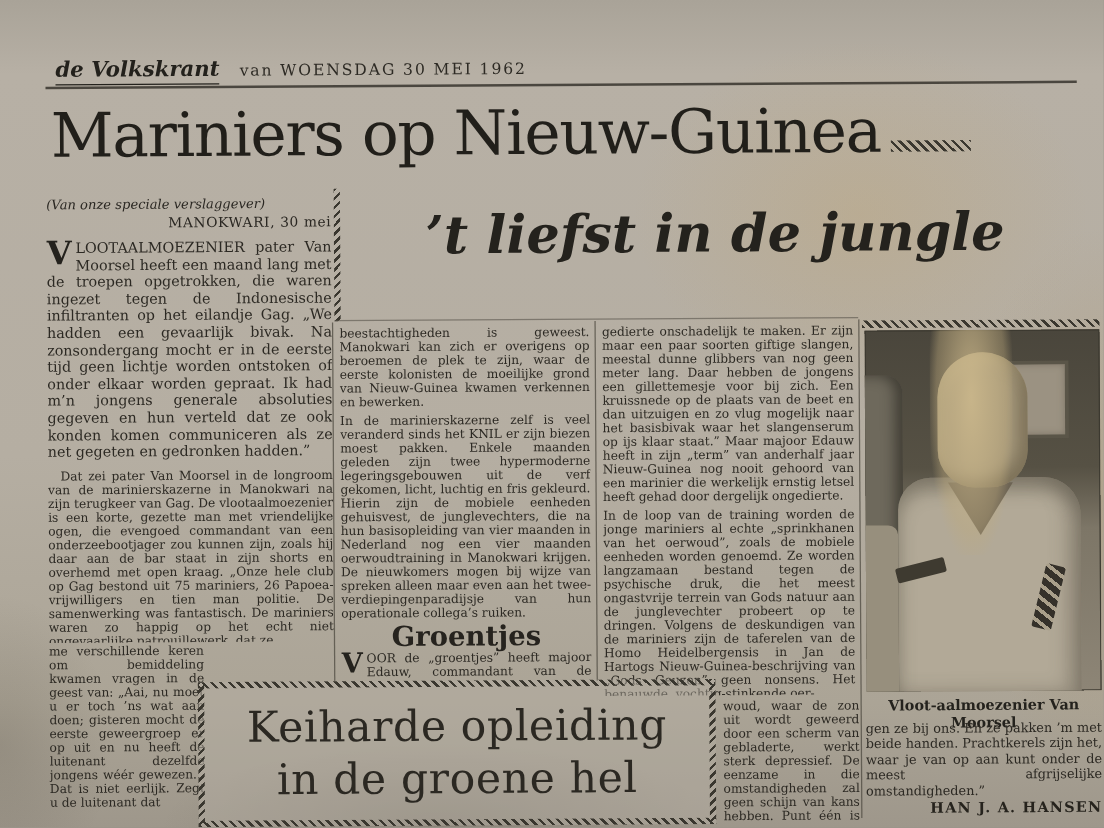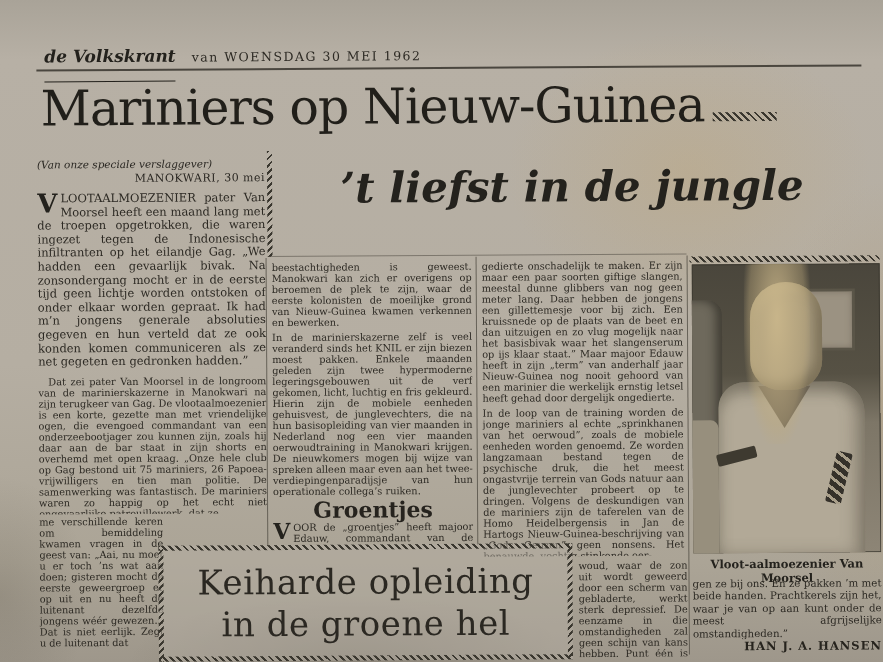--- a/index.html
+++ b/index.html
@@ -11,21 +11,21 @@
       radial-gradient(ellipse 160px 300px at 100% 60%, rgba(168,136,82,.25), transparent 72%),
       radial-gradient(ellipse 300px 90px at 40% 100%, rgba(64,58,48,.20), transparent 75%),
       radial-gradient(ellipse 120px 160px at 0% 90%, rgba(70,64,52,.18), transparent 75%),
       linear-gradient(180deg,#a9a398 0%,#b7b0a5 9%,#b5aea2 55%,#aba496 85%,#9e978b 100%);}
   .sheet{position:absolute;inset:0;transform:rotate(-.35deg);}
   .zig{background:repeating-linear-gradient(45deg,#3a372f 0 2px,transparent 2px 5px);}
   .zigv{background:repeating-linear-gradient(135deg,#3a372f 0 2px,transparent 2px 5px);}
 
   .masthead{position:absolute;left:46px;top:44px;white-space:nowrap;}
   .brand{font-weight:bold;font-style:italic;font-size:17px;letter-spacing:0;color:#23211c;
-    border-bottom:1px solid #23211c;padding-bottom:15px;}
+    border-bottom:1px solid #23211c;padding-bottom:1px;}
   .mdate{font-size:12.5px;letter-spacing:1.5px;margin-left:16px;color:#2d2a24;}
   .rule{position:absolute;left:38px;top:67px;width:825px;height:2px;background:#37342d;opacity:.85;}
 
   .headline{position:absolute;left:42px;top:78px;margin:0;font-weight:400;font-size:49px;
     letter-spacing:-1px;color:#211f1a;white-space:nowrap;}
   .zig-tail{display:inline-block;width:64px;height:9px;margin-left:8px;vertical-align:baseline;}
 
   .reporter{position:absolute;left:38px;top:156px;width:228px;font-style:italic;font-size:10.5px;}
   .citydate{position:absolute;left:38px;top:170px;width:228px;text-align:right;font-size:11px;letter-spacing:.5px;}
   .deck{position:absolute;left:295px;top:163px;width:556px;text-align:center;

